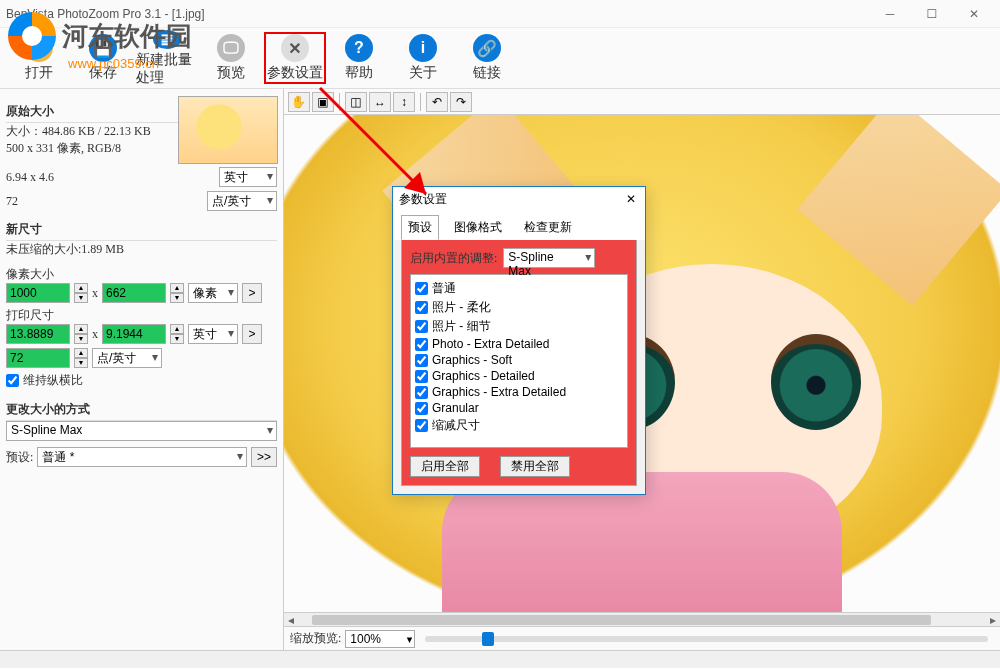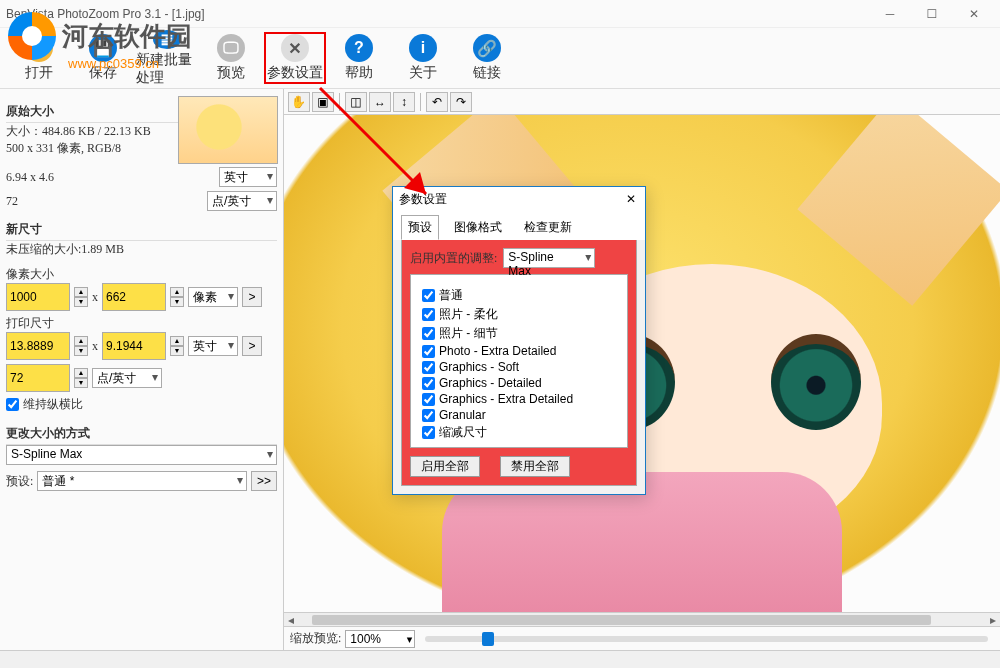--- a/index.html
+++ b/index.html
@@ -20,21 +20,21 @@
 .tool-btn { display: flex; flex-direction: column; align-items: center; justify-content: center; width: 62px; height: 52px; gap: 2px; }
 .tool-btn.selected { border: 2px solid #e00; }
 .tool-icon { width: 28px; height: 28px; border-radius: 50%; background: #0a79d8; display: flex; align-items: center; justify-content: center; color: #fff; font-size: 16px; font-weight: bold; }
 .tool-label { font-size: 14px; color: #333; }
 
 .main { display: flex; height: calc(100% - 28px - 62px - 18px); }
 .sidebar { width: 284px; background: #fafafa; border-right: 1px solid #ccc; padding: 6px; overflow: hidden; }
 .row { display: flex; align-items: center; gap: 4px; margin-bottom: 4px; }
 .section-hdr { margin-top: 6px; padding: 2px 0; border-bottom: 1px solid #ddd; font-weight: bold; color: #333; }
 .lbl { color: #333; font-family: Liberation Serif, serif; }
-.input-num { width: 64px; height: 28px; border: 1px solid #aaa; padding: 1px 3px; background: #fde047; }
+.input-num { width: 64px; height: 20px; border: 1px solid #aaa; padding: 1px 3px; background: #22c55e; }
 .spin { display: flex; flex-direction: column; }
 .spin-btn { width: 14px; height: 10px; border: 1px solid #aaa; background: #eee; font-size: 7px; line-height: 7px; text-align: center; cursor: pointer; }
 .dropdown { height: 20px; border: 1px solid #aaa; background: #fff; padding: 1px 16px 1px 4px; position: relative; }
 .dropdown::after { content: "▾"; position: absolute; right: 3px; top: 1px; color: #555; }
 .thumb { width: 100px; height: 68px; border: 1px solid #aaa; background: linear-gradient(180deg,#ffe8b8,#ffd28a); position: absolute; top: 96px; left: 178px; overflow: hidden; }
 .thumb::before { content:""; position:absolute; left:12px; top:6px; width:70px; height:60px; background: radial-gradient(circle at 40% 40%, #fde17a 40%, transparent 42%); }
 .go-btn { width: 20px; height: 20px; border: 1px solid #aaa; background: #eee; text-align: center; line-height: 18px; }
 .cb { width: 13px; height: 13px; }
 
 .canvas-area { flex: 1; display: flex; flex-direction: column; background: #fafafa; position: relative; }
@@ -68,21 +68,21 @@
 
 .dialog { position: absolute; top: 186px; left: 392px; width: 254px; background: #f2f2f2; border: 1px solid #1879c4; z-index: 40; box-shadow: 2px 4px 16px rgba(0,0,0,.18); }
 .dlg-title { height: 24px; display: flex; align-items: center; padding: 0 6px; background: #fff; }
 .dlg-title-text { flex:1; }
 .dlg-close { width:16px; text-align:center; cursor:pointer; }
 .dlg-tabs { display: flex; background: #fff; padding: 4px 8px 0 8px; gap: 8px; }
 .dlg-tab { padding: 3px 6px; cursor: pointer; border: 1px solid transparent; }
 .dlg-tab.active { border-color: #aaa; border-bottom-color: #fff; background: #fff; }
 .dlg-body { background: #ef4444; margin: 0 8px 8px 8px; border: 1px solid #aaa; border-top: none; padding: 8px; }
 .dlg-sel-row { display: flex; align-items: center; gap: 6px; margin-bottom: 6px; }
-.dlg-list { border: 1px solid #aaa; height: 174px; padding: 11px; background: #fff; overflow:auto; }
+.dlg-list { border: 1px solid #aaa; height: 174px; padding: 4px; background: #fff; overflow:auto; }
 .dlg-list-item { display: flex; align-items: center; gap: 4px; padding: 1px 0; }
 .dlg-btns-row { display: flex; gap: 20px; margin-top: 8px; }
 .dlg-btn { padding: 1px 10px; border: 1px solid #999; background: #efefef; cursor: pointer; }
 .dlg-footer { display: flex; justify-content: flex-end; gap: 10px; padding: 6px 10px 10px; }
 .dlg-footer .dlg-btn.ok { border: 1px solid #1168b5; outline: 1px solid #62a9e6; }
 
 .statusbar { height: 18px; background: #f0f0f0; border-top: 1px solid #ccc; }
 </style>
 </head>
 <body>

